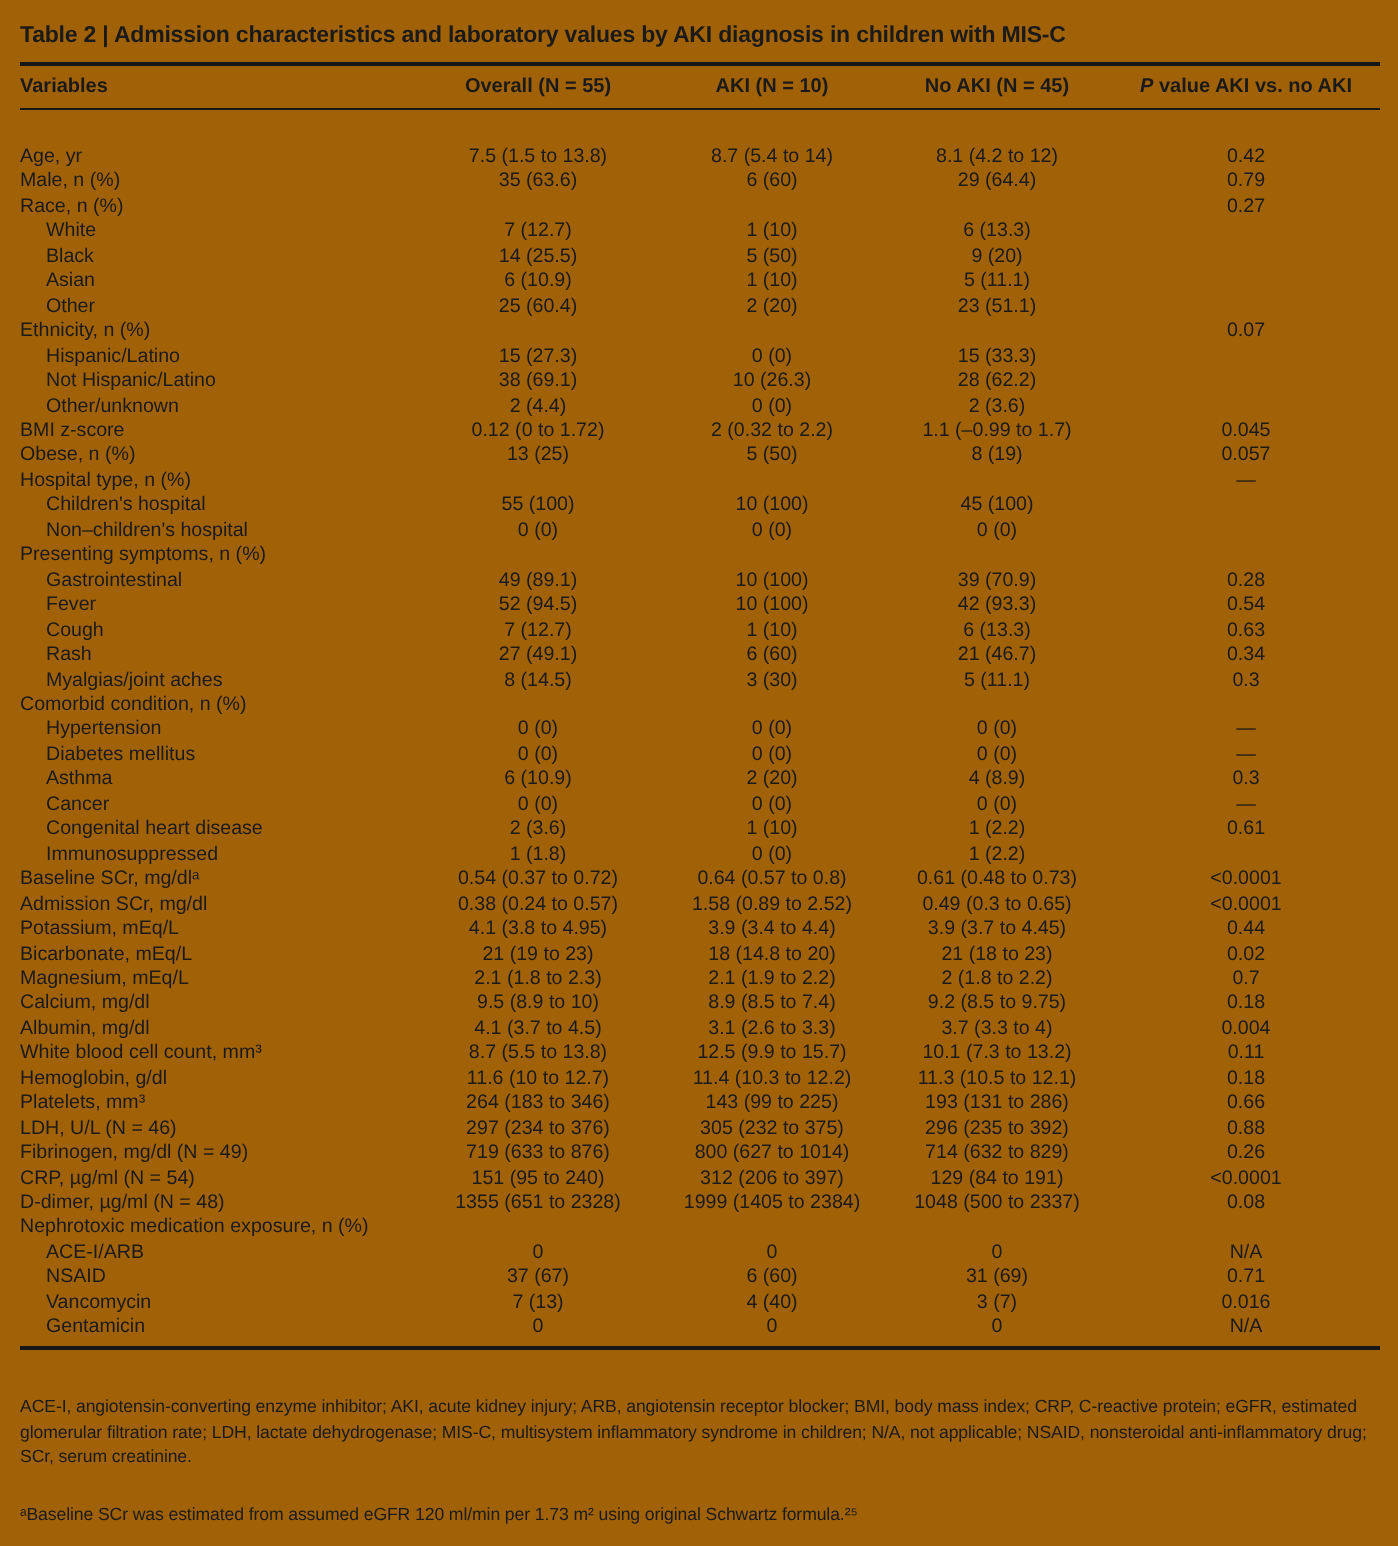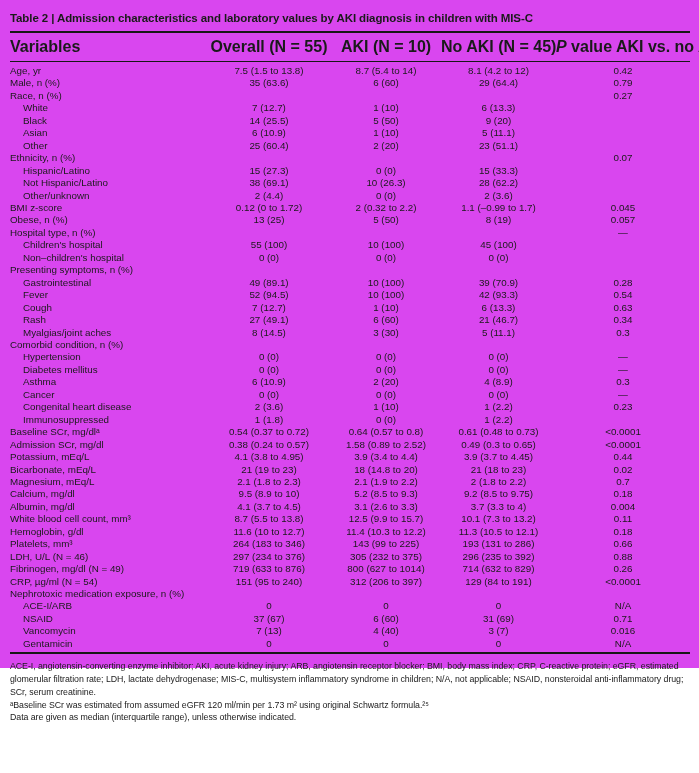--- a/index.html
+++ b/index.html
@@ -4,69 +4,69 @@
 <style>
   * { margin:0; padding:0; box-sizing:border-box; }
   html, body { background:#ffffff; }
   body {
     width:699px; height:773px;
     font-family:"Liberation Sans", sans-serif;
     color:#1a1a1a;
     overflow:hidden;
   }
   .page {
-    width:699px; height:668px;
-    background:#d946ef;
+    width:699px; height:773px;
+    background:#a16207;
     padding:8px 9px 0 10px;
   }
   .title {
     font-size:11.5px;
     font-weight:700;
     letter-spacing:-0.1px;
     padding:4px 0 7px 0;
     white-space:nowrap;
   }
   table {
     width:680px;
     border-collapse:collapse;
     table-layout:fixed;
   }
   thead th {
     border-top:2.5px solid #171717;
     border-bottom:1.5px solid #171717;
-    font-size:16px;
+    font-size:10px;
     font-weight:700;
     text-align:center;
     padding:5px 0 5px 0;
     white-space:nowrap;
   }
   thead th.var { text-align:left; }
   thead th i { font-style:italic; }
   tbody td {
     font-size:9.8px;
     line-height:12.45px;
     height:12.45px;
     white-space:nowrap;
     overflow:hidden;
     vertical-align:middle;
   }
   tbody td.c { text-align:center; }
   tbody td.var { text-align:left; }
   tbody td.indent { padding-left:13px;margin-top:24px; }
-  tbody tr:first-child td { padding-top:3px; height:15.45px; }
+  tbody tr:first-child td { padding-top:18px; height:15.45px; }
   tbody tr:last-child td { border-bottom:2.5px solid #171717; padding-bottom:2px; height:14.45px; }
   .footnotes {
     padding-top:6px;
     width:680px;
     font-size:8.8px;
     line-height:12.8px;
     letter-spacing:-0.05px;
     text-align:left;
   }
-  .footnote { color:#1a1a1a; }
+  .footnote { color:#1a1a1a;margin-top:16px; }
 </style>
 </head>
 <body>
 
 <div class="page">
 
   <div class="title">Table 2 | Admission characteristics and laboratory values by AKI diagnosis in children with MIS-C</div>
 
   <table>
     <colgroup>
@@ -273,21 +273,21 @@
           <td class="c">0 (0)</td>
           <td class="c">0 (0)</td>
           <td class="c">0 (0)</td>
           <td class="c">—</td>
         </tr>
         <tr>
           <td class="var indent">Congenital heart disease</td>
           <td class="c">2 (3.6)</td>
           <td class="c">1 (10)</td>
           <td class="c">1 (2.2)</td>
-          <td class="c">0.23</td>
+          <td class="c">0.61</td>
         </tr>
         <tr>
           <td class="var indent">Immunosuppressed</td>
           <td class="c">1 (1.8)</td>
           <td class="c">0 (0)</td>
           <td class="c">1 (2.2)</td>
           <td class="c"></td>
         </tr>
         <tr>
           <td class="var">Baseline SCr, mg/dlᵃ</td>
@@ -320,21 +320,21 @@
         <tr>
           <td class="var">Magnesium, mEq/L</td>
           <td class="c">2.1 (1.8 to 2.3)</td>
           <td class="c">2.1 (1.9 to 2.2)</td>
           <td class="c">2 (1.8 to 2.2)</td>
           <td class="c">0.7</td>
         </tr>
         <tr>
           <td class="var">Calcium, mg/dl</td>
           <td class="c">9.5 (8.9 to 10)</td>
-          <td class="c">5.2 (8.5 to 9.3)</td>
+          <td class="c">8.9 (8.5 to 7.4)</td>
           <td class="c">9.2 (8.5 to 9.75)</td>
           <td class="c">0.18</td>
         </tr>
         <tr>
           <td class="var">Albumin, mg/dl</td>
           <td class="c">4.1 (3.7 to 4.5)</td>
           <td class="c">3.1 (2.6 to 3.3)</td>
           <td class="c">3.7 (3.3 to 4)</td>
           <td class="c">0.004</td>
         </tr>
@@ -374,20 +374,27 @@
           <td class="c">0.26</td>
         </tr>
         <tr>
           <td class="var">CRP, µg/ml (N = 54)</td>
           <td class="c">151 (95 to 240)</td>
           <td class="c">312 (206 to 397)</td>
           <td class="c">129 (84 to 191)</td>
           <td class="c">&lt;0.0001</td>
         </tr>
         <tr>
+          <td class="var">D-dimer, µg/ml (N = 48)</td>
+          <td class="c">1355 (651 to 2328)</td>
+          <td class="c">1999 (1405 to 2384)</td>
+          <td class="c">1048 (500 to 2337)</td>
+          <td class="c">0.08</td>
+        </tr>
+        <tr>
           <td class="var">Nephrotoxic medication exposure, n (%)</td>
           <td class="c"></td>
           <td class="c"></td>
           <td class="c"></td>
           <td class="c"></td>
         </tr>
         <tr>
           <td class="var indent">ACE-I/ARB</td>
           <td class="c">0</td>
           <td class="c">0</td>

